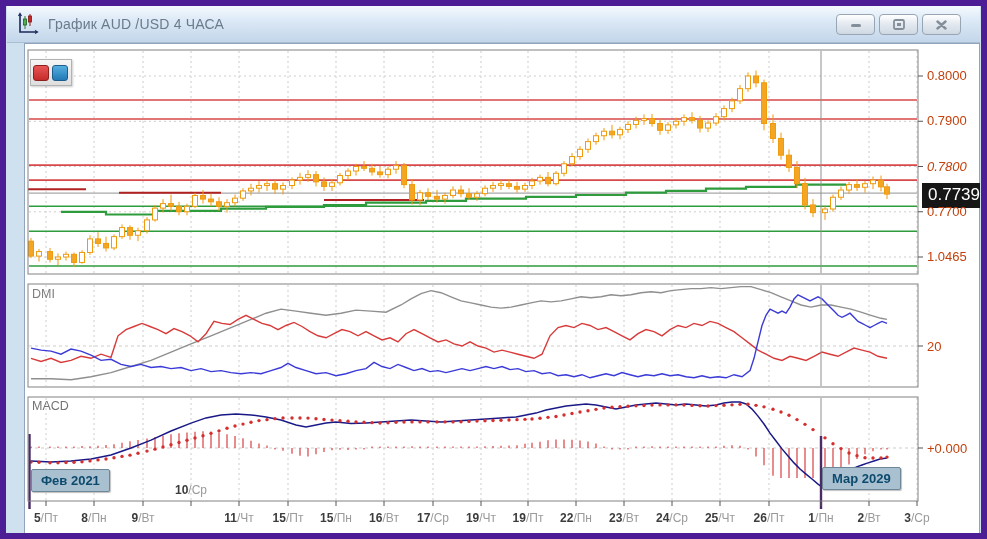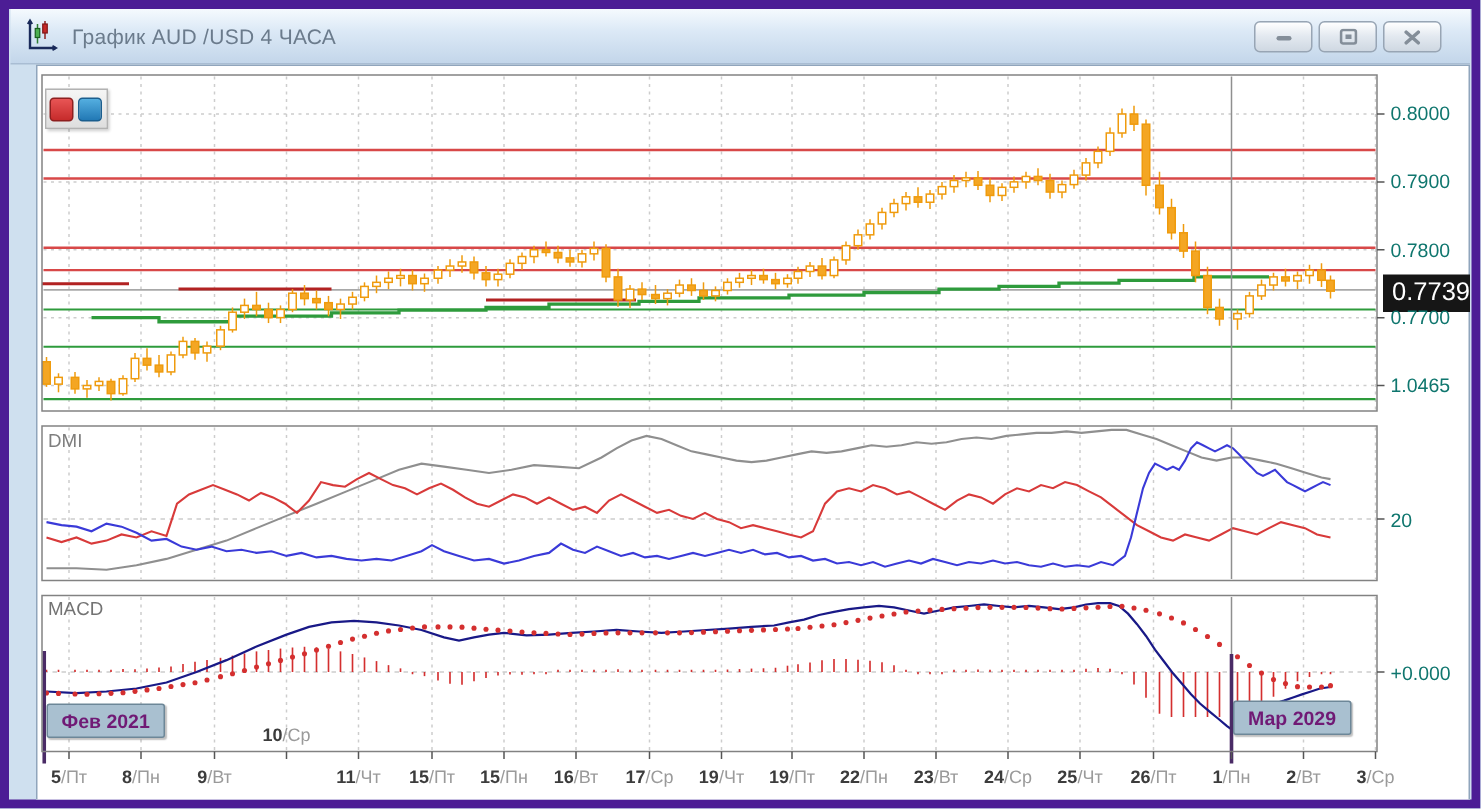--- a/index.html
+++ b/index.html
@@ -10,27 +10,27 @@
             display:flex;align-items:center;}
   .title-icon{margin-left:9px;width:24px;height:24px;}
   .title-text{margin-left:8px;color:#6b7b8c;font-size:14px;letter-spacing:.2px;}
   .win-buttons{position:absolute;right:20px;top:8px;display:flex;gap:4px;z-index:5;}
   .win-btn{width:37px;height:19px;border:1px solid #98a5b4;border-radius:4px;cursor:default;
            background:linear-gradient(#ffffff,#e3e9f0 48%,#cfd8e2);display:flex;align-items:center;justify-content:center;}
   .client{position:absolute;left:18px;top:37px;width:956px;height:492px;background:#ffffff;
           border:1px solid #90a5bc;box-sizing:border-box;z-index:1;}
   svg.overlay{position:absolute;left:0;top:0;z-index:2;pointer-events:none;}
   .lbl{position:absolute;z-index:3;white-space:nowrap;}
-  .price-lbl{color:#0f766e;font-size:13px;}
+  .price-lbl{color:#c2410c;font-size:13px;}
   .axis-lbl{font-size:12px;color:#9a9a9a;transform:translateX(-50%);}
   .axis-lbl b{color:#3c3c3c;font-weight:700;}
   .panel-tag-dmi{color:#7e7e7e;font-size:12.5px;}
   .panel-tag-macd{color:#737373;font-size:12.5px;}
   .price-box{background:#161616;color:#ffffff;font-size:17px;padding:2px 6px 3px 6px;width:46px;text-align:center;}
-  .month-badge{background:#a9c0d0;border:1px solid #6d8798;color:#701a75;font-weight:bold;
+  .month-badge{background:#a9c0d0;border:1px solid #6d8798;color:#0c4a6e;font-weight:bold;
                font-size:13px;text-align:center;line-height:21px;height:21px;border-radius:2px;
                box-shadow:1px 1px 1px rgba(0,0,0,.25);padding:0 9px;}
   .mini-toolbar{position:absolute;left:24px;top:53px;z-index:3;width:36px;height:25px;
                 background:linear-gradient(#f5f5f5,#dedede);border:1px solid #b2b2b2;
                 box-shadow:1px 1px 2px rgba(0,0,0,.2);display:flex;align-items:center;gap:3px;padding:0 2px;box-sizing:content-box;}
   .sq-btn{width:14px;height:14px;border-radius:3px;cursor:default;}
   .sq-red{background:linear-gradient(#e85555,#c62b2b);border:1px solid #8d1f1f;}
   .sq-blue{background:linear-gradient(#54aee0,#2279b5);border:1px solid #1b5e8e;}
 </style>
 </head>
@@ -641,21 +641,21 @@
   <div class="lbl price-lbl" style="left:921px;top:435px">+0.000</div>
 
   <div class="lbl price-box" style="left:916px;top:177px">0.7739</div>
 
   <div class="lbl month-badge" style="left:25px;top:463px">Фев 2021</div>
   <div class="lbl month-badge" style="left:816px;top:461px">Мар 2029</div>
 
   <div id="price-axis">
       <div class="lbl price-lbl" style="left: 921px; top: 62px;">0.8000</div>
       <div class="lbl price-lbl" style="left: 921px; top: 107.25px;">0.7900</div>
-      <div class="lbl price-lbl" style="left: 921px; top: 152.5px;">0.7800</div>
+      <div class="lbl price-lbl" style="left: 921px; top: 152.5px; font-style: italic;">0.7800</div>
       <div class="lbl price-lbl" style="left: 921px; top: 197.75px;">0.7700</div>
       <div class="lbl price-lbl" style="left: 921px; top: 243px;">1.0465</div>
     </div>
   <div id="time-axis">
       <div class="lbl axis-lbl" style="left: 40px; top: 505px;"><b>5</b>/Пт</div>
       <div class="lbl axis-lbl" style="left: 88px; top: 505px;"><b>8</b>/Пн</div>
       <div class="lbl axis-lbl" style="left: 137px; top: 505px;"><b>9</b>/Вт</div>
       <div class="lbl axis-lbl" style="left: 185px; top: 477px;"><b>10</b>/Ср</div>
       <div class="lbl axis-lbl" style="left: 233px; top: 505px;"><b>11</b>/Чт</div>
       <div class="lbl axis-lbl" style="left: 282px; top: 505px;"><b>15</b>/Пт</div>

